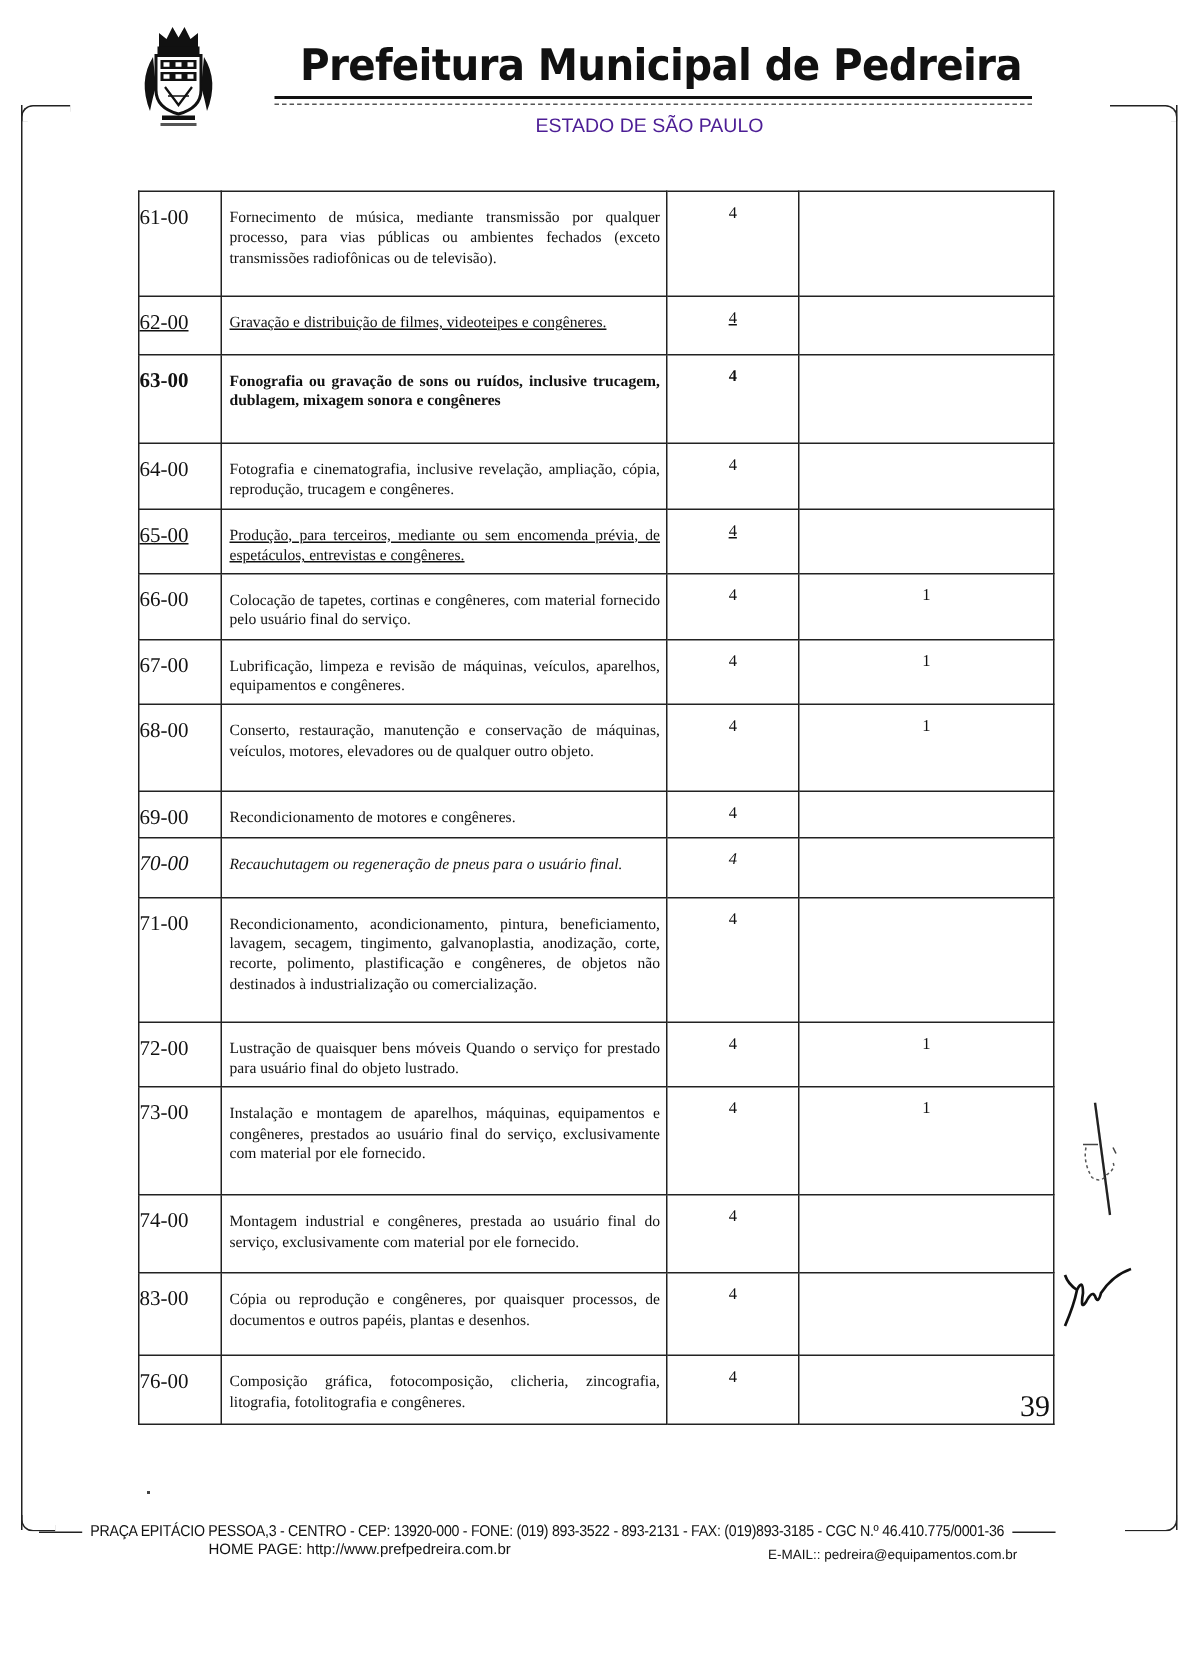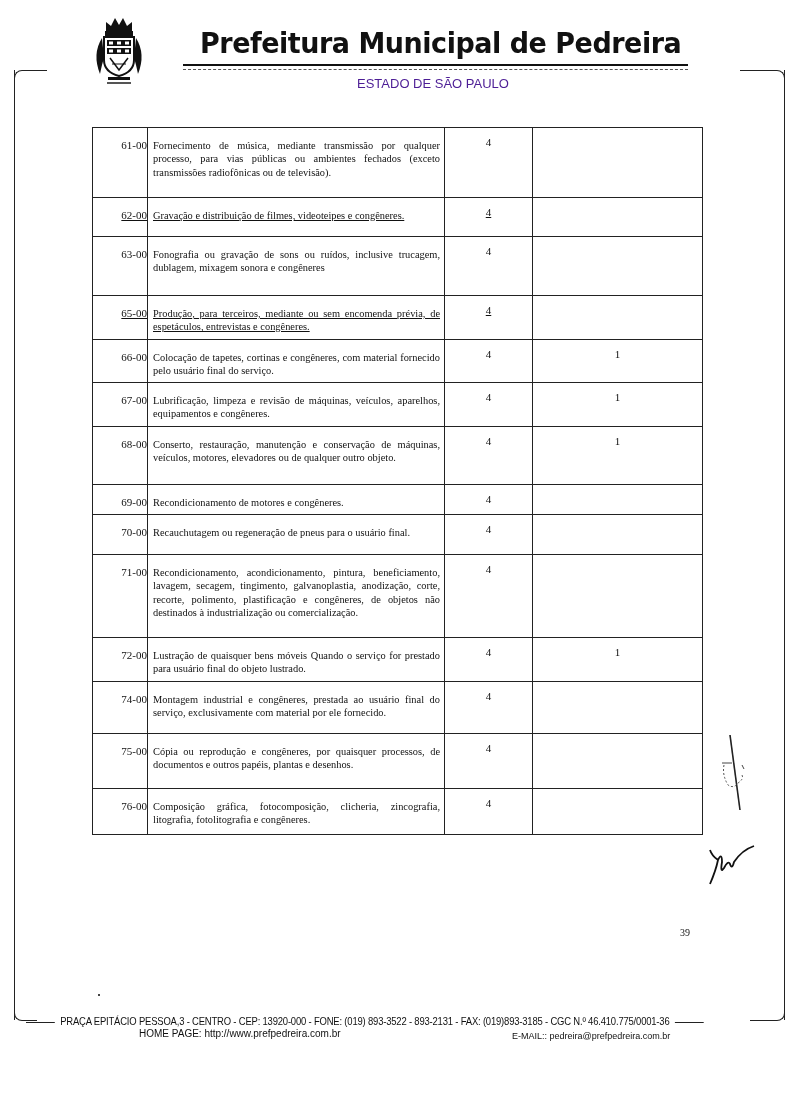--- a/index.html
+++ b/index.html
@@ -12,26 +12,26 @@
   .frame-br { position: absolute; left: 750px; top: 1010px; width: 34px; height: 10px; border-bottom: 1.5px solid #222; border-right: 1.5px solid #222; border-bottom-right-radius: 8px; }
 
   .logo { position: absolute; left: 90px; top: 12px; width: 58px; height: 75px; }
   .title { position: absolute; left: 200px; top: 26px; font-family: "DejaVu Sans", sans-serif; font-weight: bold; font-size: 29px; letter-spacing: -0.5px; color: #111; white-space: nowrap; transform: scaleX(0.93); transform-origin: left top; }
   .title-rule { position: absolute; left: 183px; top: 64px; width: 505px; border-top: 2.5px solid #111; }
   .title-rule2 { position: absolute; left: 183px; top: 69px; width: 505px; border-top: 1px dashed #555; }
   .subtitle { position: absolute; left: 357px; top: 76px; font-family: "Liberation Sans", sans-serif; font-size: 13px; color: #4c1d95; white-space: nowrap; }
 
   table.services { position: absolute; left: 92px; top: 127px; width: 601px; border-collapse: collapse; table-layout: fixed; font-size: 10.4px; line-height: 13.3px; }
   table.services td { border: 1.3px solid #222; vertical-align: top; padding: 0; }
-  td.code { width: 54px; text-align: right; padding-top: 11px !important; font-size: 11px; }
+  td.code { width: 54px; text-align: left; padding-top: 11px !important; font-size: 14px; }
   td.desc { width: 287px; padding: 11px 4px 5px 5px !important; text-align: justify; }
   td.aliq { width: 87px; text-align: center; padding-top: 8px !important; font-size: 11px; }
   td.extra { width: 169px; text-align: center; padding-top: 8px !important; font-size: 11px; }
 
-  .page-number { position: absolute; left: 680px; top: 927px; font-size: 10px; }
+  .page-number { position: absolute; left: 680px; top: 927px; font-size: 20px; }
 
   .sig1 { position: absolute; left: 718px; top: 735px; width: 40px; height: 80px; }
   .sig2 { position: absolute; left: 708px; top: 840px; width: 50px; height: 50px; }
   .dot-mark { position: absolute; left: 98px; top: 994px; width: 2px; height: 2px; background: #444; }
 
   .footer-line1 { position: absolute; left: 26px; top: 1015px; font-family: "Liberation Sans", sans-serif; font-size: 10.5px; white-space: nowrap; letter-spacing: -0.2px; transform: scaleX(0.9); transform-origin: left top; }
   .footer-line1 .dash { display: inline-block; width: 32px; border-top: 1px solid #222; vertical-align: middle; margin-right: 6px; }
   .footer-line1 .dash-r { display: inline-block; width: 32px; border-top: 1px solid #222; vertical-align: middle; margin-left: 6px; }
   .footer-home { position: absolute; left: 95px; top: 1028px; font-family: "Liberation Sans", sans-serif; font-size: 10px; white-space: nowrap; padding-left: 44px; }
   .footer-email { position: absolute; left: 512px; top: 1031px; font-family: "Liberation Sans", sans-serif; font-size: 9px; white-space: nowrap; }
@@ -82,23 +82,29 @@
         <td class="desc">Fornecimento de música, mediante transmissão por qualquer processo, para vias públicas ou ambientes fechados (exceto transmissões radiofônicas ou de televisão).</td>
         <td class="aliq">4</td>
         <td class="extra"></td>
       </tr>
       <tr style="height: 39px; text-decoration: underline;">
         <td class="code">62-00</td>
         <td class="desc">Gravação e distribuição de filmes, videoteipes e congêneres.</td>
         <td class="aliq">4</td>
         <td class="extra"></td>
       </tr>
-      <tr style="height: 59px;">
+      <tr style="height: 59px; font-weight: bold;">
         <td class="code">63-00</td>
         <td class="desc">Fonografia ou gravação de sons ou ruídos, inclusive trucagem, dublagem, mixagem sonora e congêneres</td>
+        <td class="aliq">4</td>
+        <td class="extra"></td>
+      </tr>
+      <tr style="height: 42px;">
+        <td class="code">64-00</td>
+        <td class="desc">Fotografia e cinematografia, inclusive revelação, ampliação, cópia, reprodução, trucagem e congêneres.</td>
         <td class="aliq">4</td>
         <td class="extra"></td>
       </tr>
       <tr style="height: 42px; text-decoration: underline;">
         <td class="code">65-00</td>
         <td class="desc">Produção, para terceiros, mediante ou sem encomenda prévia, de espetáculos, entrevistas e congêneres.</td>
         <td class="aliq">4</td>
         <td class="extra"></td>
       </tr>
       <tr style="height: 39px;">
@@ -118,46 +124,52 @@
         <td class="desc">Conserto, restauração, manutenção e conservação de máquinas, veículos, motores, elevadores ou de qualquer outro objeto.</td>
         <td class="aliq">4</td>
         <td class="extra">1</td>
       </tr>
       <tr style="height: 27px;">
         <td class="code">69-00</td>
         <td class="desc">Recondicionamento de motores e congêneres.</td>
         <td class="aliq">4</td>
         <td class="extra"></td>
       </tr>
-      <tr style="height: 40px;">
+      <tr style="height: 40px; font-style: italic;">
         <td class="code">70-00</td>
         <td class="desc">Recauchutagem ou regeneração de pneus para o usuário final.</td>
         <td class="aliq">4</td>
         <td class="extra"></td>
       </tr>
       <tr style="height: 83px;">
         <td class="code">71-00</td>
         <td class="desc">Recondicionamento, acondicionamento, pintura, beneficiamento, lavagem, secagem, tingimento, galvanoplastia, anodização, corte, recorte, polimento, plastificação e congêneres, de objetos não destinados à industrialização ou comercialização.</td>
         <td class="aliq">4</td>
         <td class="extra"></td>
       </tr>
       <tr style="height: 40px;">
         <td class="code">72-00</td>
         <td class="desc">Lustração de quaisquer bens móveis Quando o serviço for prestado para usuário final do objeto lustrado.</td>
         <td class="aliq">4</td>
         <td class="extra">1</td>
       </tr>
+      <tr style="height: 72px;">
+        <td class="code">73-00</td>
+        <td class="desc">Instalação e montagem de aparelhos, máquinas, equipamentos e congêneres, prestados ao usuário final do serviço, exclusivamente com material por ele fornecido.</td>
+        <td class="aliq">4</td>
+        <td class="extra">1</td>
+      </tr>
       <tr style="height: 52px;">
         <td class="code">74-00</td>
         <td class="desc">Montagem industrial e congêneres, prestada ao usuário final do serviço, exclusivamente com material por ele fornecido.</td>
         <td class="aliq">4</td>
         <td class="extra"></td>
       </tr>
       <tr style="height: 55px;">
-        <td class="code">75-00</td>
+        <td class="code">83-00</td>
         <td class="desc">Cópia ou reprodução e congêneres, por quaisquer processos, de documentos e outros papéis, plantas e desenhos.</td>
         <td class="aliq">4</td>
         <td class="extra"></td>
       </tr>
       <tr style="height: 46px;">
         <td class="code">76-00</td>
         <td class="desc">Composição gráfica, fotocomposição, clicheria, zincografia, litografia, fotolitografia e congêneres.</td>
         <td class="aliq">4</td>
         <td class="extra"></td>
       </tr>
@@ -174,13 +186,13 @@
 </svg>
 <svg class="sig2" viewBox="0 0 50 50">
   <path d="M2 44 Q8 30 10 20 Q4 16 2 10 M10 20 Q14 12 14 22 Q12 34 16 28 Q20 20 22 24 Q24 30 26 22 Q34 10 46 6" stroke="#111" stroke-width="1.8" fill="none"></path>
 </svg>
 <div class="dot-mark"></div>
 
 <div class="footer-line1">
   <span class="dash"></span><span>PRAÇA EPITÁCIO PESSOA,3 - CENTRO - CEP: 13920-000 - FONE: (019) 893-3522 - 893-2131 - FAX: (019)893-3185 - CGC N.º 46.410.775/0001-36</span><span class="dash-r"></span>
 </div>
 <div class="footer-home">HOME PAGE: http://www.prefpedreira.com.br</div>
-<div class="footer-email">E-MAIL:: pedreira@prefpedreira.com.br</div>
+<div class="footer-email">E-MAIL:: pedreira@equipamentos.com.br</div>
 
 </body></html>

